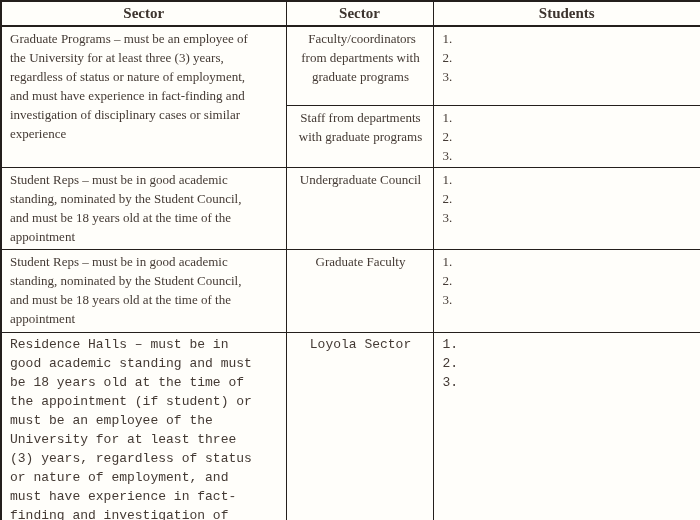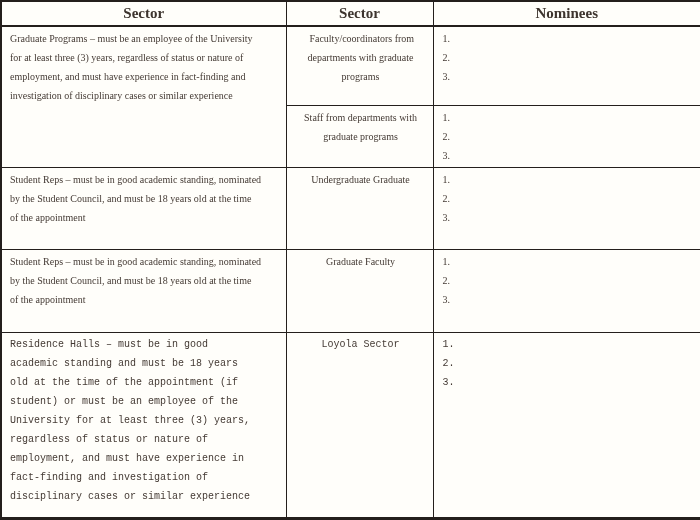--- a/index.html
+++ b/index.html
@@ -24,21 +24,21 @@
     border: 2px solid #241f1c;
     border-bottom-width: 3px;
   }
   col.c1 { width: 285px; }
   col.c2 { width: 147px; }
   col.c3 { width: 268px; }
 
   th, td {
     border: 1.5px solid #241f1c;
     vertical-align: top;
-    font-size: 10px;
+    font-size: 13px;
     line-height: 19px;
     color: #443a34;
     overflow: hidden;
   }
   thead tr { height: 24px; }
   thead th {
     font-size: 15px;
     font-weight: bold;
     text-align: center;
     vertical-align: middle;
@@ -74,21 +74,21 @@
   <table class="nominees">
     <colgroup>
       <col class="c1">
       <col class="c2">
       <col class="c3">
     </colgroup>
     <thead>
       <tr>
         <th>Sector</th>
         <th>Sector</th>
-        <th>Nominees</th>
+        <th>Students</th>
       </tr>
     </thead>
     <tbody>
       <tr class="r1a">
         <td class="req" rowspan="2">Graduate Programs – must be an employee of the University for at least three (3) years, regardless of status or nature of employment, and must have experience in fact-finding and investigation of disciplinary cases or similar experience</td>
         <td class="sec"> Faculty/coordinators from departments with graduate programs</td>
         <td class="nom">
           <div>1.</div>
           <div>2.</div>
           <div>3.</div>
@@ -97,21 +97,21 @@
       <tr class="r1b">
         <td class="sec">Staff from departments with graduate programs</td>
         <td class="nom">
           <div>1.</div>
           <div>2.</div>
           <div>3.</div>
         </td>
       </tr>
       <tr class="r2">
         <td class="req">Student Reps – must be in good academic standing, nominated by the Student Council, and must be 18 years old at the time of the appointment</td>
-        <td class="sec">Undergraduate Graduate</td>
+        <td class="sec">Undergraduate Council</td>
         <td class="nom">
           <div>1.</div>
           <div>2.</div>
           <div>3.</div>
         </td>
       </tr>
       <tr class="r3">
         <td class="req">Student Reps – must be in good academic standing, nominated by the Student Council, and must be 18 years old at the time of the appointment</td>
         <td class="sec">Graduate Faculty</td>
         <td class="nom">

